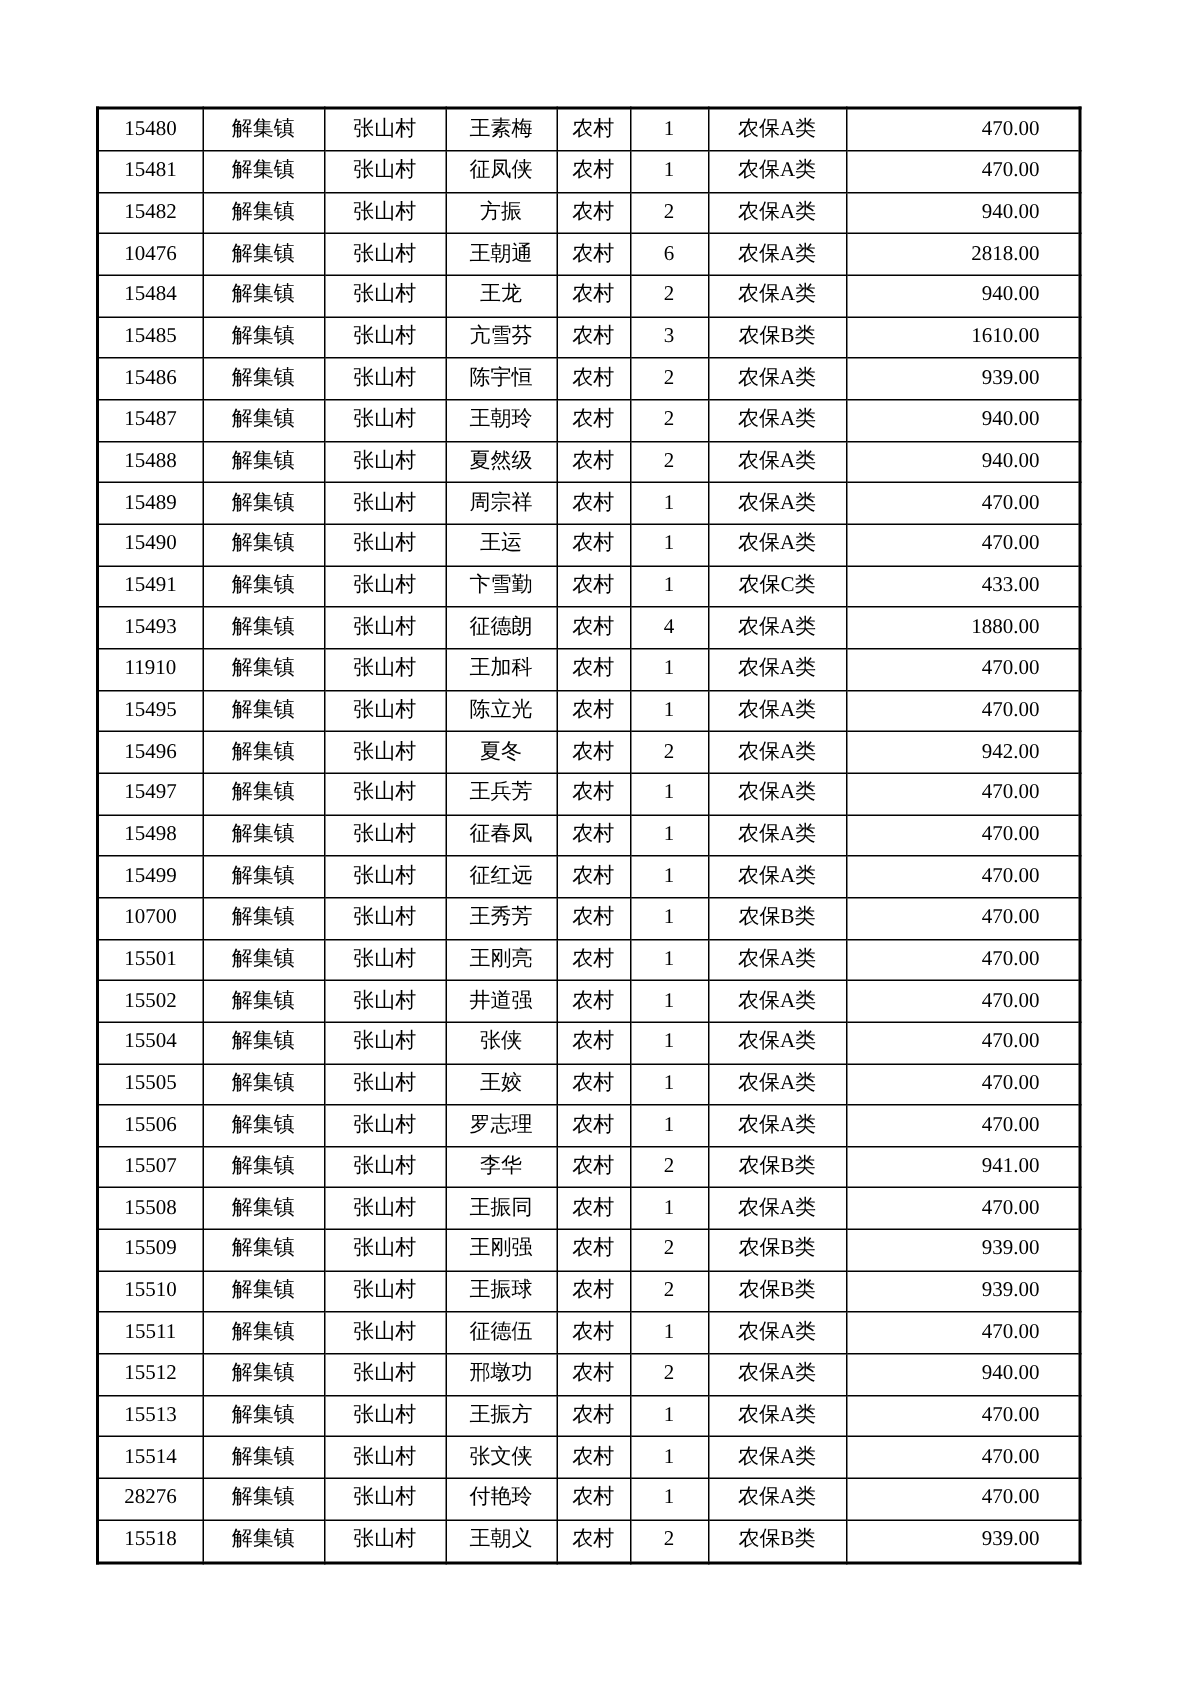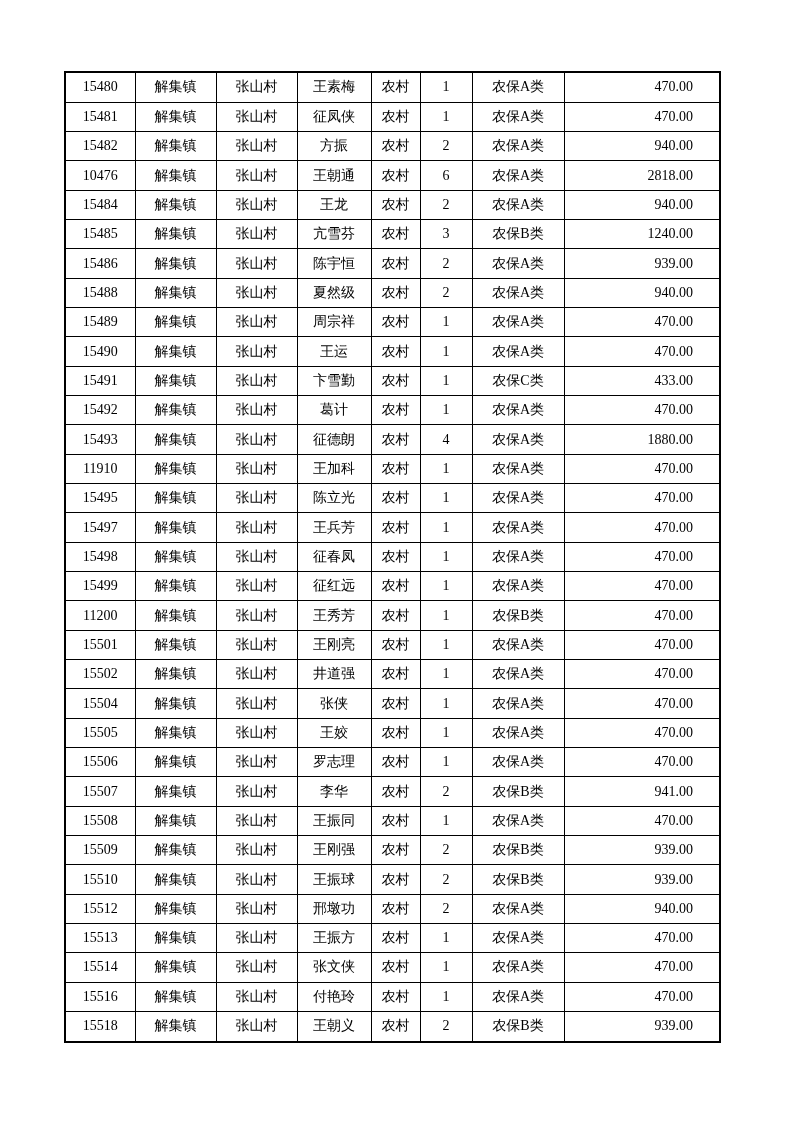--- a/index.html
+++ b/index.html
@@ -116,31 +116,41 @@
           <td class="col-amount">940.00</td>
         </tr>
         <tr>
           <td>15485</td>
           <td>解集镇</td>
           <td>张山村</td>
           <td>亢雪芬</td>
           <td>农村</td>
           <td>3</td>
           <td>农保B类</td>
-          <td class="col-amount">1240.00</td>
+          <td class="col-amount">1610.00</td>
         </tr>
         <tr>
           <td>15486</td>
           <td>解集镇</td>
           <td>张山村</td>
           <td>陈宇恒</td>
           <td>农村</td>
           <td>2</td>
           <td>农保A类</td>
           <td class="col-amount">939.00</td>
+        </tr>
+        <tr>
+          <td>15487</td>
+          <td>解集镇</td>
+          <td>张山村</td>
+          <td>王朝玲</td>
+          <td>农村</td>
+          <td>2</td>
+          <td>农保A类</td>
+          <td class="col-amount">940.00</td>
         </tr>
         <tr>
           <td>15488</td>
           <td>解集镇</td>
           <td>张山村</td>
           <td>夏然级</td>
           <td>农村</td>
           <td>2</td>
           <td>农保A类</td>
           <td class="col-amount">940.00</td>
@@ -169,30 +179,20 @@
           <td>15491</td>
           <td>解集镇</td>
           <td>张山村</td>
           <td>卞雪勤</td>
           <td>农村</td>
           <td>1</td>
           <td>农保C类</td>
           <td class="col-amount">433.00</td>
         </tr>
         <tr>
-          <td>15492</td>
-          <td>解集镇</td>
-          <td>张山村</td>
-          <td>葛计</td>
-          <td>农村</td>
-          <td>1</td>
-          <td>农保A类</td>
-          <td class="col-amount">470.00</td>
-        </tr>
-        <tr>
           <td>15493</td>
           <td>解集镇</td>
           <td>张山村</td>
           <td>征德朗</td>
           <td>农村</td>
           <td>4</td>
           <td>农保A类</td>
           <td class="col-amount">1880.00</td>
         </tr>
         <tr>
@@ -209,20 +209,30 @@
           <td>15495</td>
           <td>解集镇</td>
           <td>张山村</td>
           <td>陈立光</td>
           <td>农村</td>
           <td>1</td>
           <td>农保A类</td>
           <td class="col-amount">470.00</td>
         </tr>
         <tr>
+          <td>15496</td>
+          <td>解集镇</td>
+          <td>张山村</td>
+          <td>夏冬</td>
+          <td>农村</td>
+          <td>2</td>
+          <td>农保A类</td>
+          <td class="col-amount">942.00</td>
+        </tr>
+        <tr>
           <td>15497</td>
           <td>解集镇</td>
           <td>张山村</td>
           <td>王兵芳</td>
           <td>农村</td>
           <td>1</td>
           <td>农保A类</td>
           <td class="col-amount">470.00</td>
         </tr>
         <tr>
@@ -239,21 +249,21 @@
           <td>15499</td>
           <td>解集镇</td>
           <td>张山村</td>
           <td>征红远</td>
           <td>农村</td>
           <td>1</td>
           <td>农保A类</td>
           <td class="col-amount">470.00</td>
         </tr>
         <tr>
-          <td>11200</td>
+          <td>10700</td>
           <td>解集镇</td>
           <td>张山村</td>
           <td>王秀芳</td>
           <td>农村</td>
           <td>1</td>
           <td>农保B类</td>
           <td class="col-amount">470.00</td>
         </tr>
         <tr>
           <td>15501</td>
@@ -339,20 +349,30 @@
           <td>15510</td>
           <td>解集镇</td>
           <td>张山村</td>
           <td>王振球</td>
           <td>农村</td>
           <td>2</td>
           <td>农保B类</td>
           <td class="col-amount">939.00</td>
         </tr>
         <tr>
+          <td>15511</td>
+          <td>解集镇</td>
+          <td>张山村</td>
+          <td>征德伍</td>
+          <td>农村</td>
+          <td>1</td>
+          <td>农保A类</td>
+          <td class="col-amount">470.00</td>
+        </tr>
+        <tr>
           <td>15512</td>
           <td>解集镇</td>
           <td>张山村</td>
           <td>邢墩功</td>
           <td>农村</td>
           <td>2</td>
           <td>农保A类</td>
           <td class="col-amount">940.00</td>
         </tr>
         <tr>
@@ -369,21 +389,21 @@
           <td>15514</td>
           <td>解集镇</td>
           <td>张山村</td>
           <td>张文侠</td>
           <td>农村</td>
           <td>1</td>
           <td>农保A类</td>
           <td class="col-amount">470.00</td>
         </tr>
         <tr>
-          <td>15516</td>
+          <td>28276</td>
           <td>解集镇</td>
           <td>张山村</td>
           <td>付艳玲</td>
           <td>农村</td>
           <td>1</td>
           <td>农保A类</td>
           <td class="col-amount">470.00</td>
         </tr>
         <tr>
           <td>15518</td>

